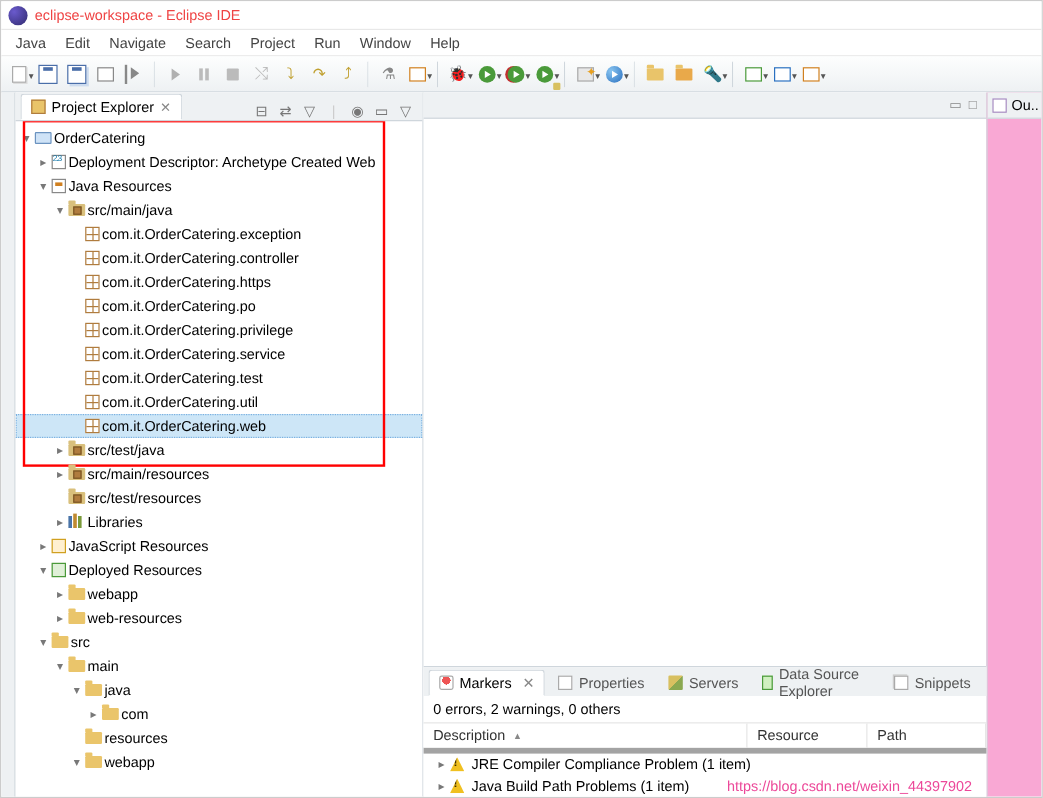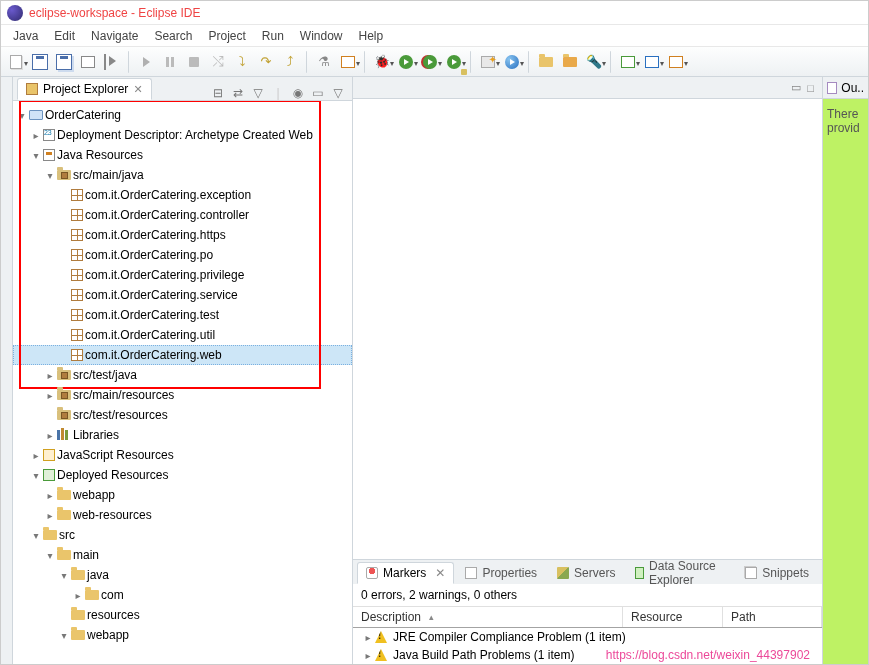--- a/index.html
+++ b/index.html
@@ -66,37 +66,37 @@
 .icon-jres{width:12px;height:12px;background:#fff;border:1px solid #888;position:relative;}
 .icon-jres::after{content:"";position:absolute;inset:2px;background:linear-gradient(#d08020 50%, #fff 50%);}
 .icon-js{width:12px;height:12px;border:1px solid #d0a020;background:#fff0d0;}
 .icon-dep{width:12px;height:12px;border:1px solid #4a9a3a;background:#e0f0d8;}
 
 .editor-area { flex: 1; display:flex; flex-direction:column; background:#fff; }
 .editor-top { height:22px; display:flex; justify-content:flex-end; align-items:center; gap:6px; padding:0 8px; color:#888; background:#eef1f3; border-bottom:1px solid #cfd6dc;}
 .editor-top span{font-size:11px;}
 .editor-blank{flex:1;}
 
-.outline { width:46px; border-left:1px solid #cfd6dc; background:#bef264; display:flex; flex-direction:column; }
+.outline { width:46px; border-left:1px solid #cfd6dc; background:#f9a8d4; display:flex; flex-direction:row; }
 .outline .hdr{height:22px;background:#eef1f3;border-bottom:1px solid #cfd6dc;display:flex;align-items:center;gap:4px;padding:0 4px;}
 .outline .oc{width:12px;height:12px;border:1px solid #a58ac0;background:#fff;}
 .outline .body{padding:8px 4px;color:#555;font-size:12px;}
 
 .bottom-panel { border-top:1px solid #cfd6dc; display:flex; flex-direction:column; background:#fff; }
 .btabs { height:24px; display:flex; align-items:flex-end; background:#eef1f3; padding:0 4px; gap:2px; }
 .btab { display:flex; align-items:center; gap:5px; height:22px; padding:0 8px; border:1px solid transparent; color:#555;}
 .btab.active { background:#fff; border:1px solid #cfd6dc; border-bottom:1px solid #fff; border-radius:3px 3px 0 0; color:#000;}
 .btab .bi { width:12px; height:12px; }
 .bi-mark{background:radial-gradient(circle at 50% 30%, #e55 40%, transparent 41%), #fff;border:1px solid #aaa;border-radius:2px;}
 .bi-prop{background:#fff;border:1px solid #aaa;}
 .bi-serv{background:linear-gradient(135deg,#d8c060 50%,#8aa850 50%);border-radius:1px;}
 .bi-data{background:#d0f0c0;border:1px solid #4a9a3a;}
 .bi-snip{background:#fff;border:1px solid #aaa;box-shadow:-1px -1px 0 #ccc;}
 .status-line{padding:4px 8px;border-bottom:1px solid #e0e0e0;}
-.tbl-h{display:flex;border-bottom:1px solid #a3a3a3;}
+.tbl-h{display:flex;border-bottom:5px solid #a3a3a3;}
 .tbl-h div{padding:3px 8px;border-right:1px solid #e0e0e0;font-weight:400;color:#333;background:#fff;}
 .th-desc{flex:0 0 270px;display:flex;align-items:center;gap:4px;}
 .th-res{flex:0 0 100px;}
 .th-path{flex:1;}
 .tbl-r{display:flex;align-items:center;padding:2px 8px;}
 .tbl-r .tw{color:#787878;}
 .warn-ic{width:12px;height:12px;background:#f0c020;clip-path:polygon(50% 0,100% 100%,0 100%);position:relative;}
 .warn-ic::after{content:"!";position:absolute;left:3px;top:-1px;font-size:10px;color:#403000;font-weight:bold;}
 .sort-ind{font-size:9px;color:#888;margin-left:4px;}
 .watermark{position:absolute;right:12px;bottom:2px;color:#ec4899;font-size:12px;pointer-events:none;}

